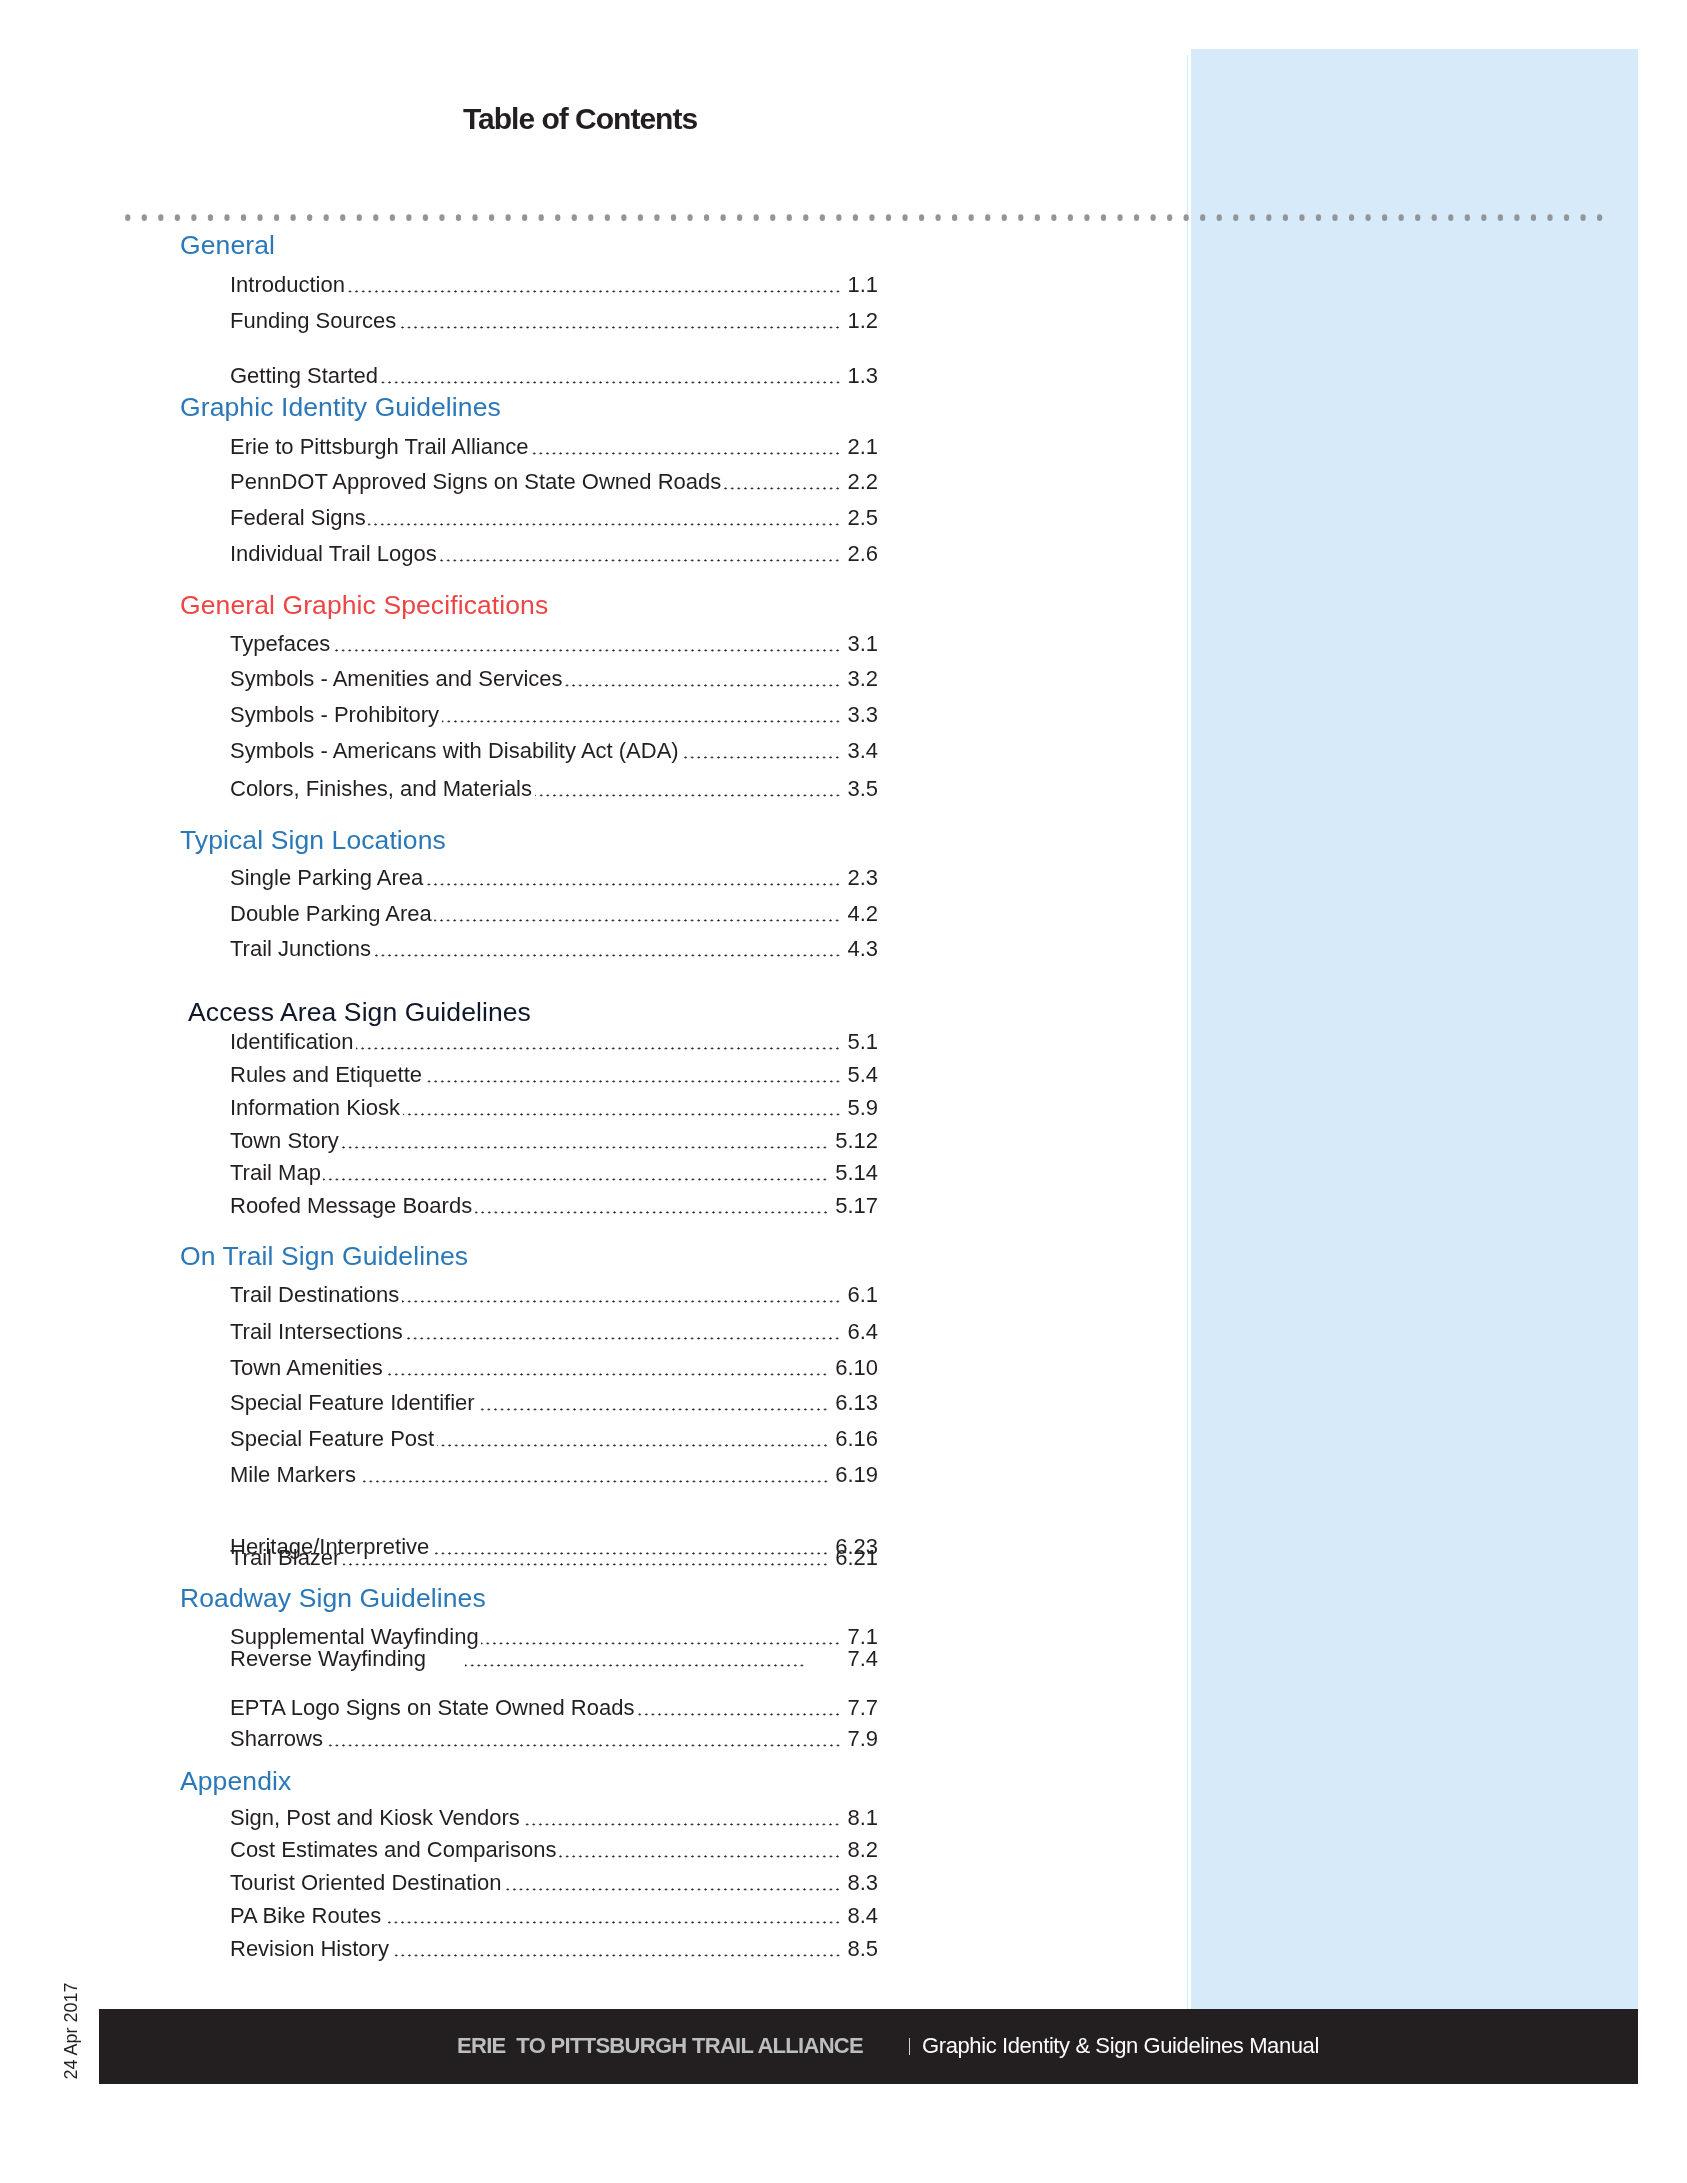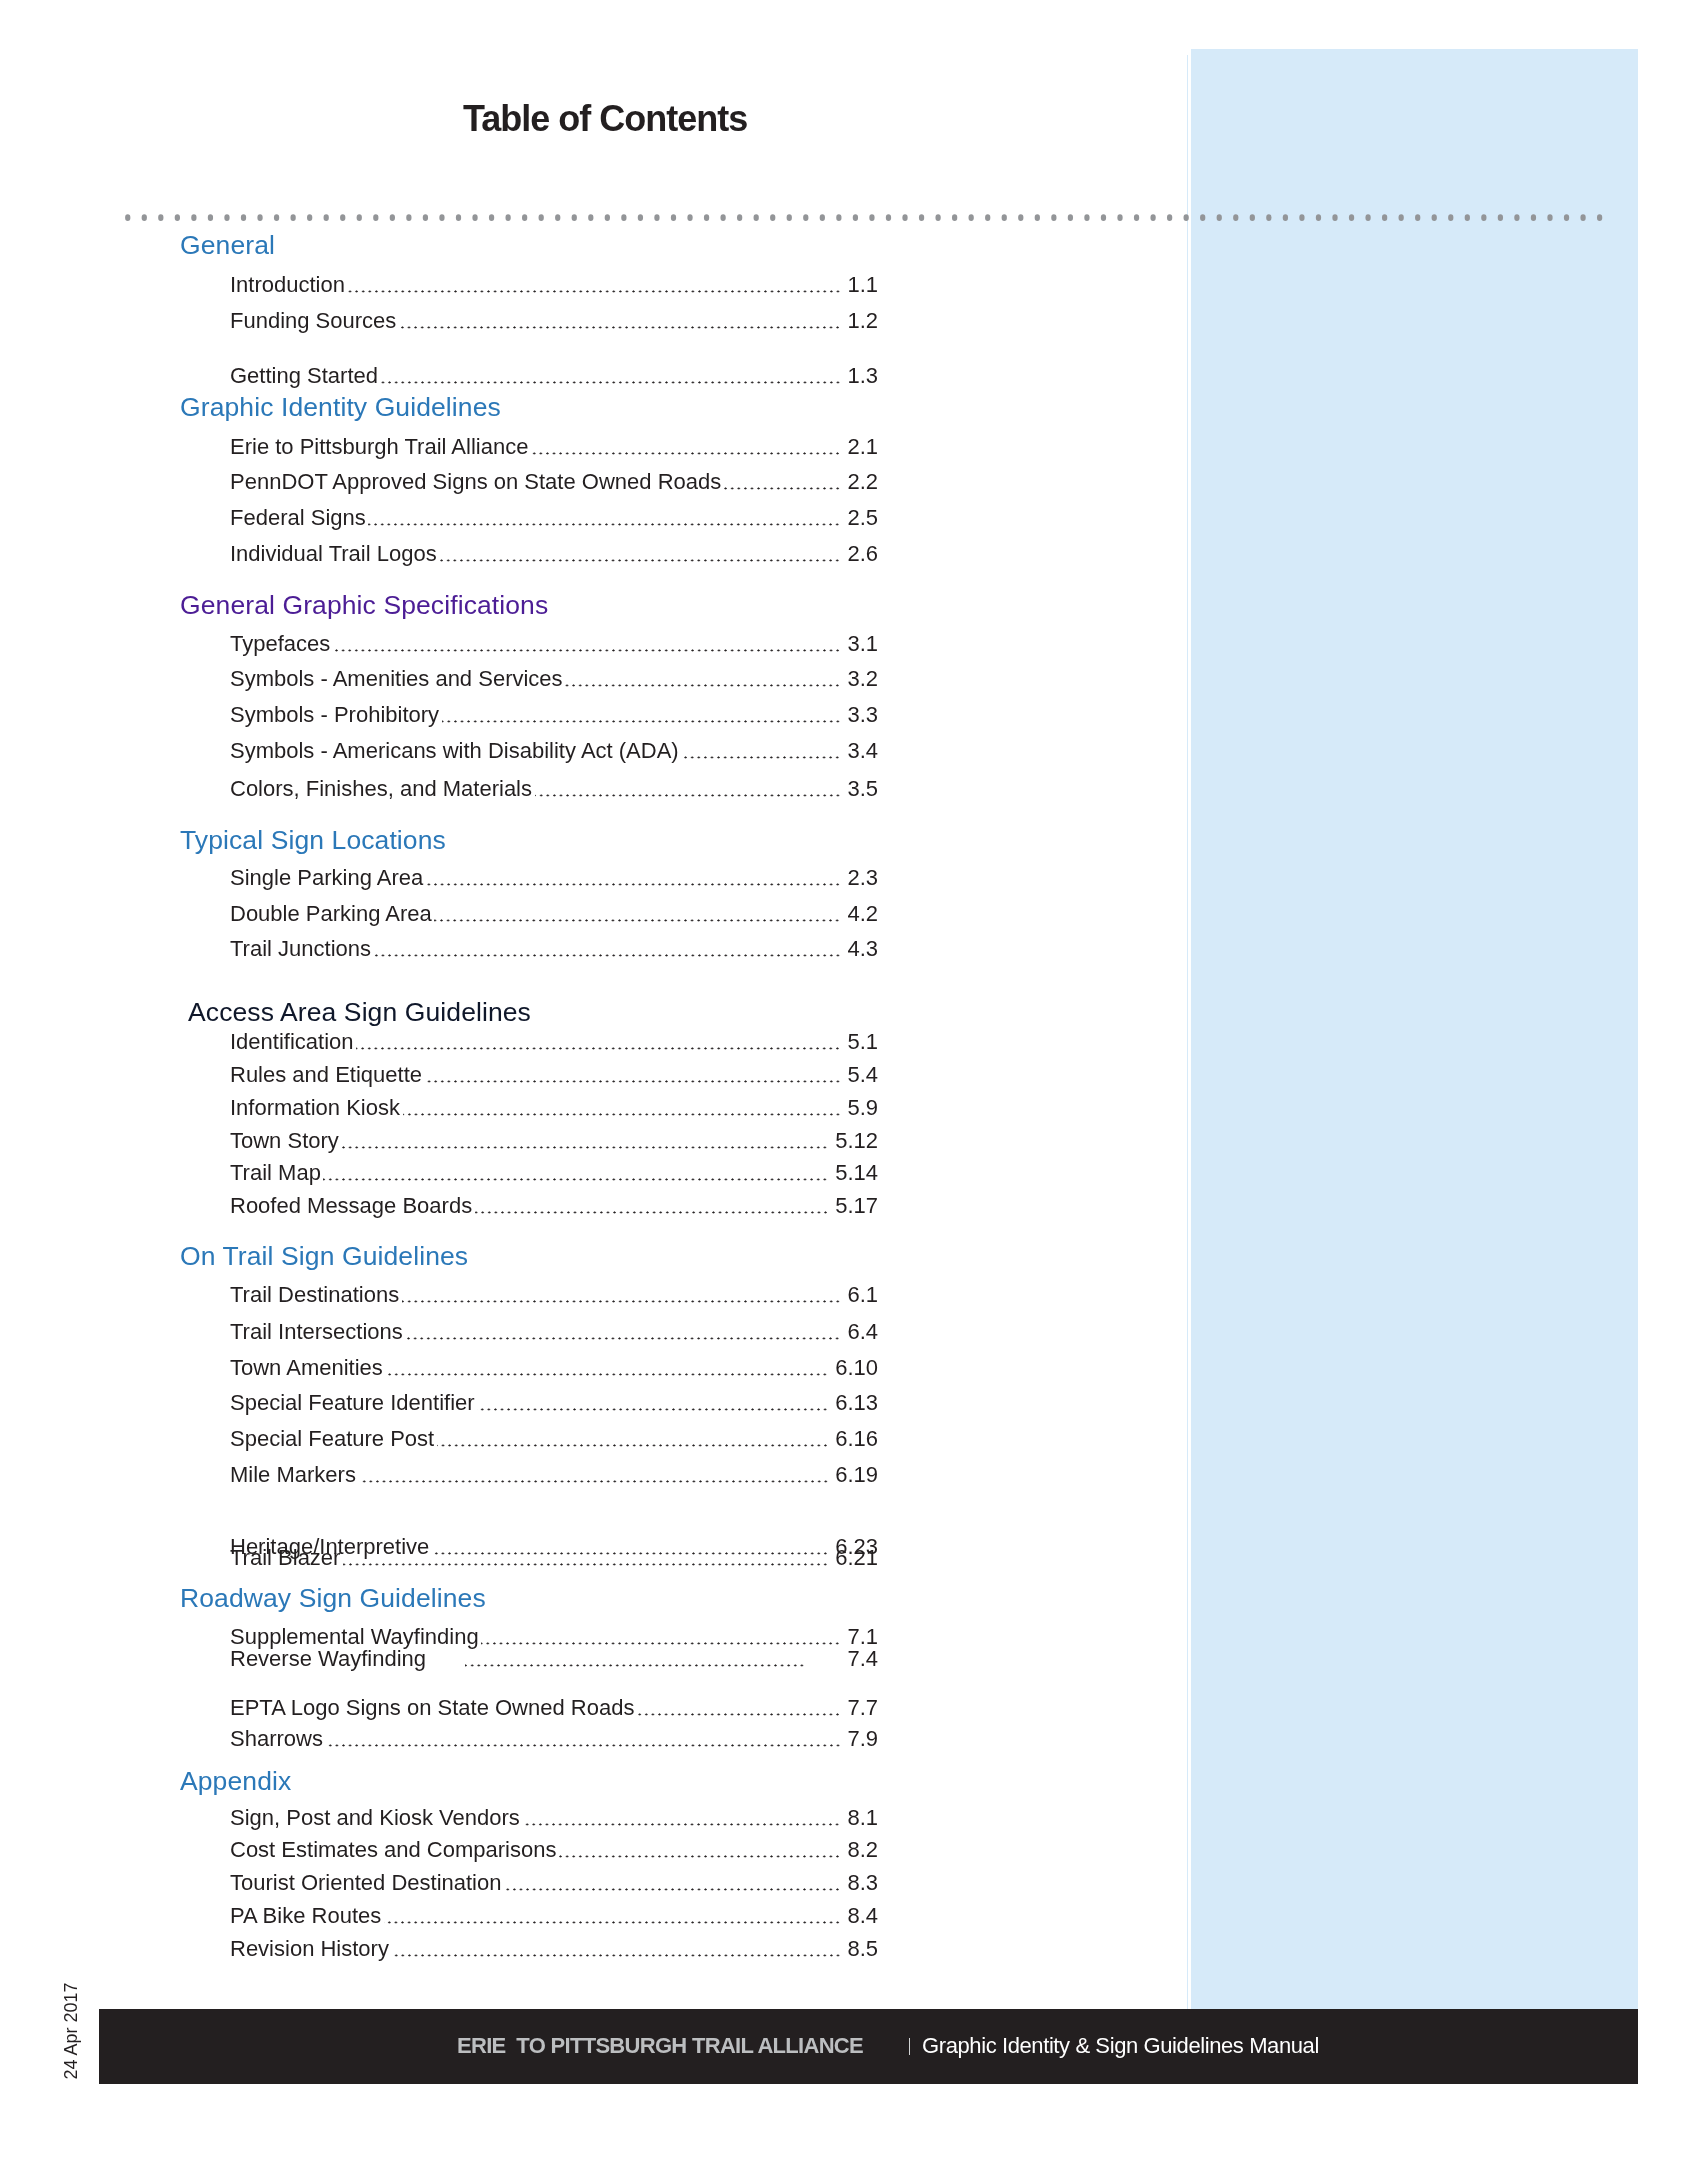--- a/index.html
+++ b/index.html
@@ -31,21 +31,21 @@
       height: 1960px;
       background: #d6eaf9;
     }
     .title {
       position: absolute;
       left: 463px;
       top: 97px;
       width: 311px;
       font-family: "Liberation Sans", sans-serif;
       font-weight: bold;
-      font-size: 36px;
+      font-size: 30px;
       line-height: 44px;
       letter-spacing: -1px;
       color: #231f20;
       white-space: nowrap;
     }
     .dot-rule {
       position: absolute;
       left: 0;
       top: 0;
       width: 1687px;
@@ -302,21 +302,21 @@
         <span class="leader"></span>
         <span class="page">2.5</span>
       </div>
       <div class="entry" style="top: 554px;">
         <span class="label">Individual Trail Logos</span>
         <span class="leader"></span>
         <span class="page">2.6</span>
       </div>
     </section>
     <section>
-      <h2 class="section-heading" style="margin: 0px; font-weight: normal; top: 605px; color: #4c1d95;">General Graphic Specifications</h2>
+      <h2 class="section-heading" style="margin: 0px; font-weight: normal; top: 605px; color: #ef4444;">General Graphic Specifications</h2>
       <div class="entry" style="top: 644px;">
         <span class="label">Typefaces</span>
         <span class="leader"></span>
         <span class="page">3.1</span>
       </div>
       <div class="entry" style="top: 679px;">
         <span class="label">Symbols - Amenities and Services</span>
         <span class="leader"></span>
         <span class="page">3.2</span>
       </div>

